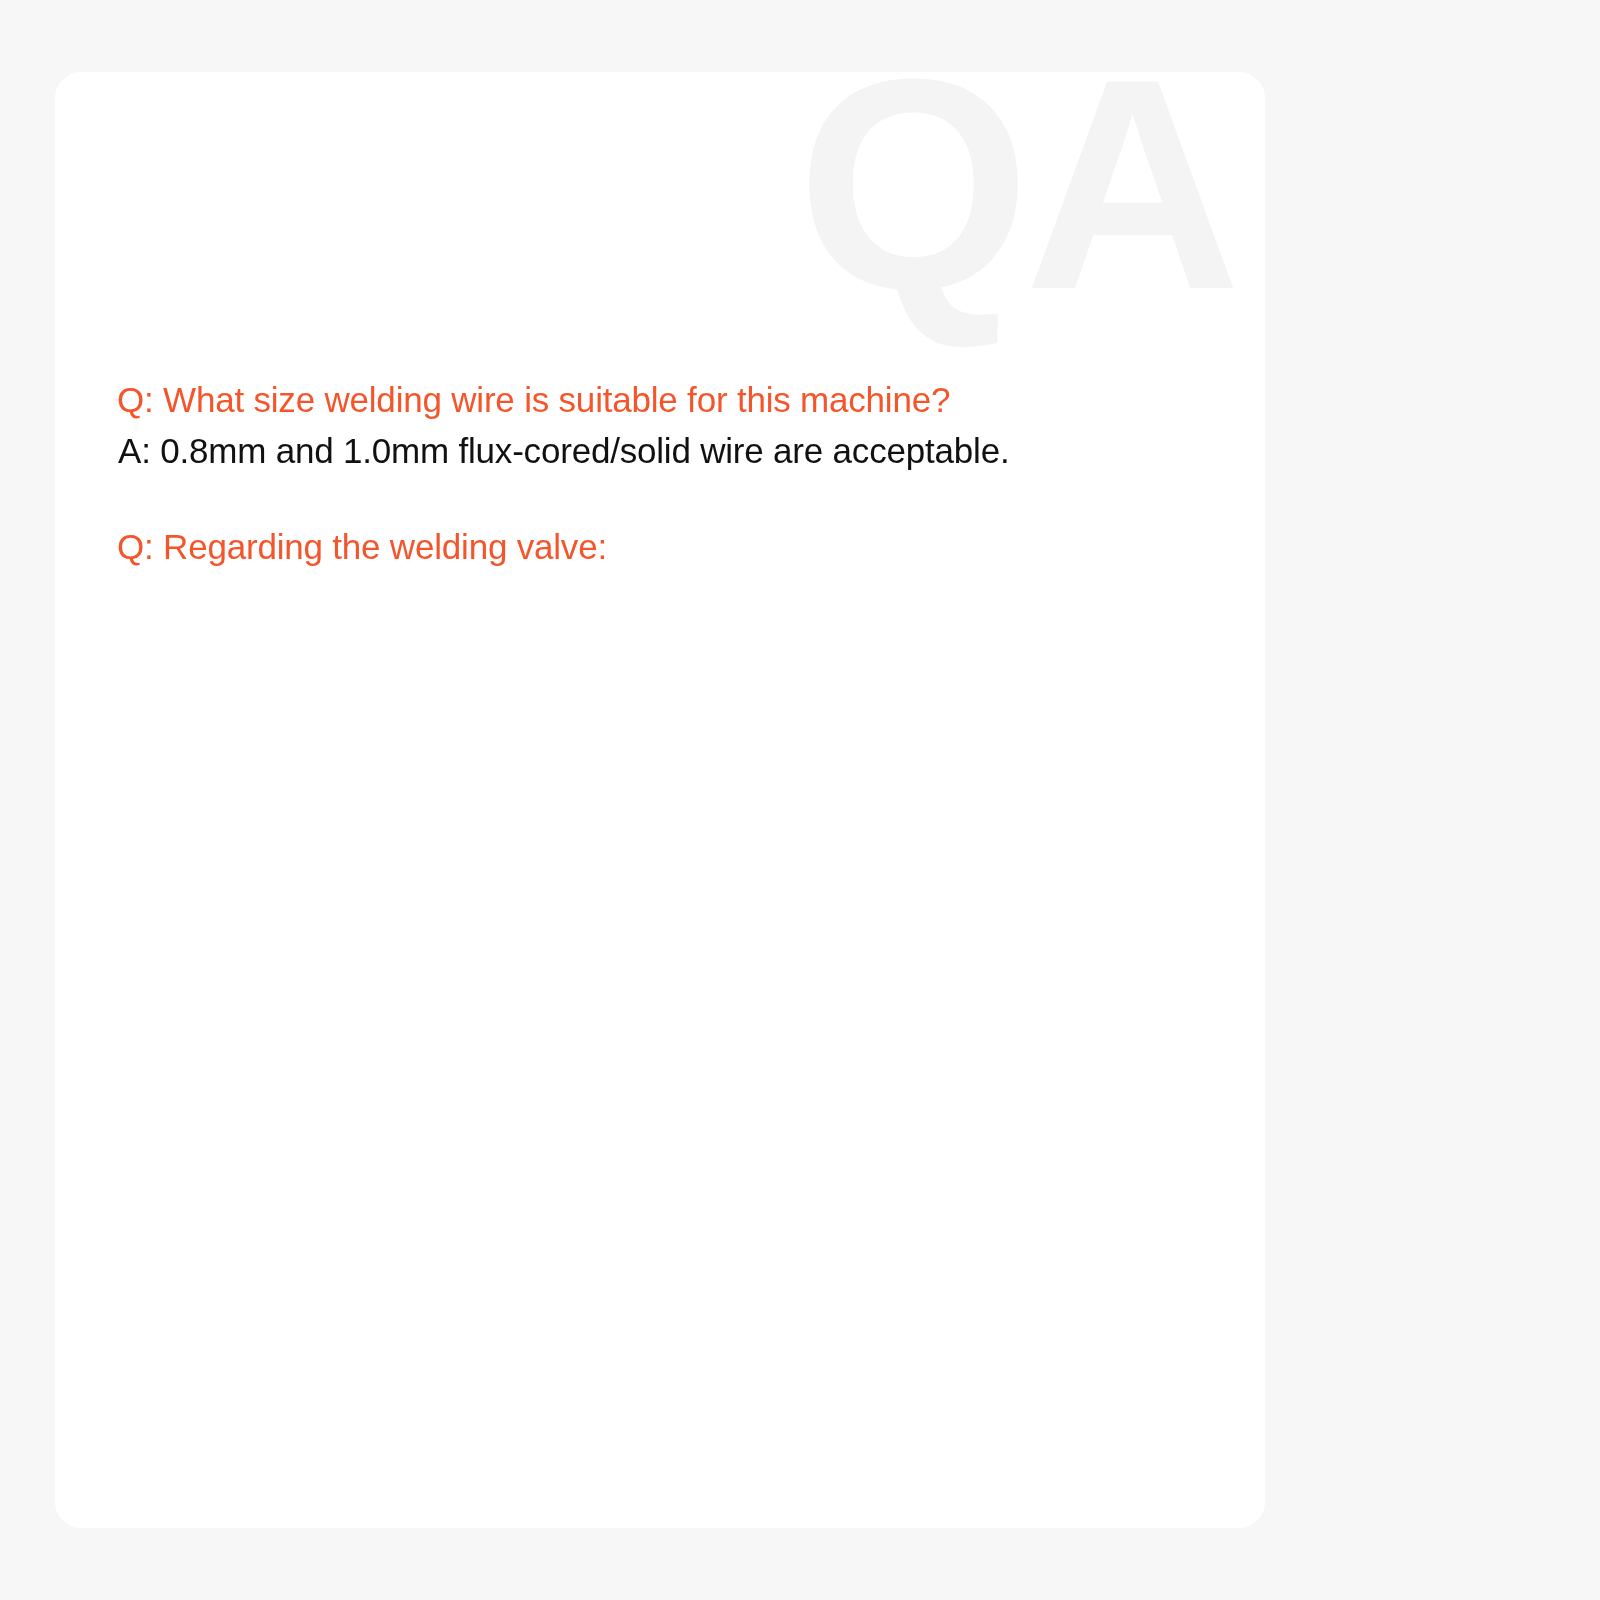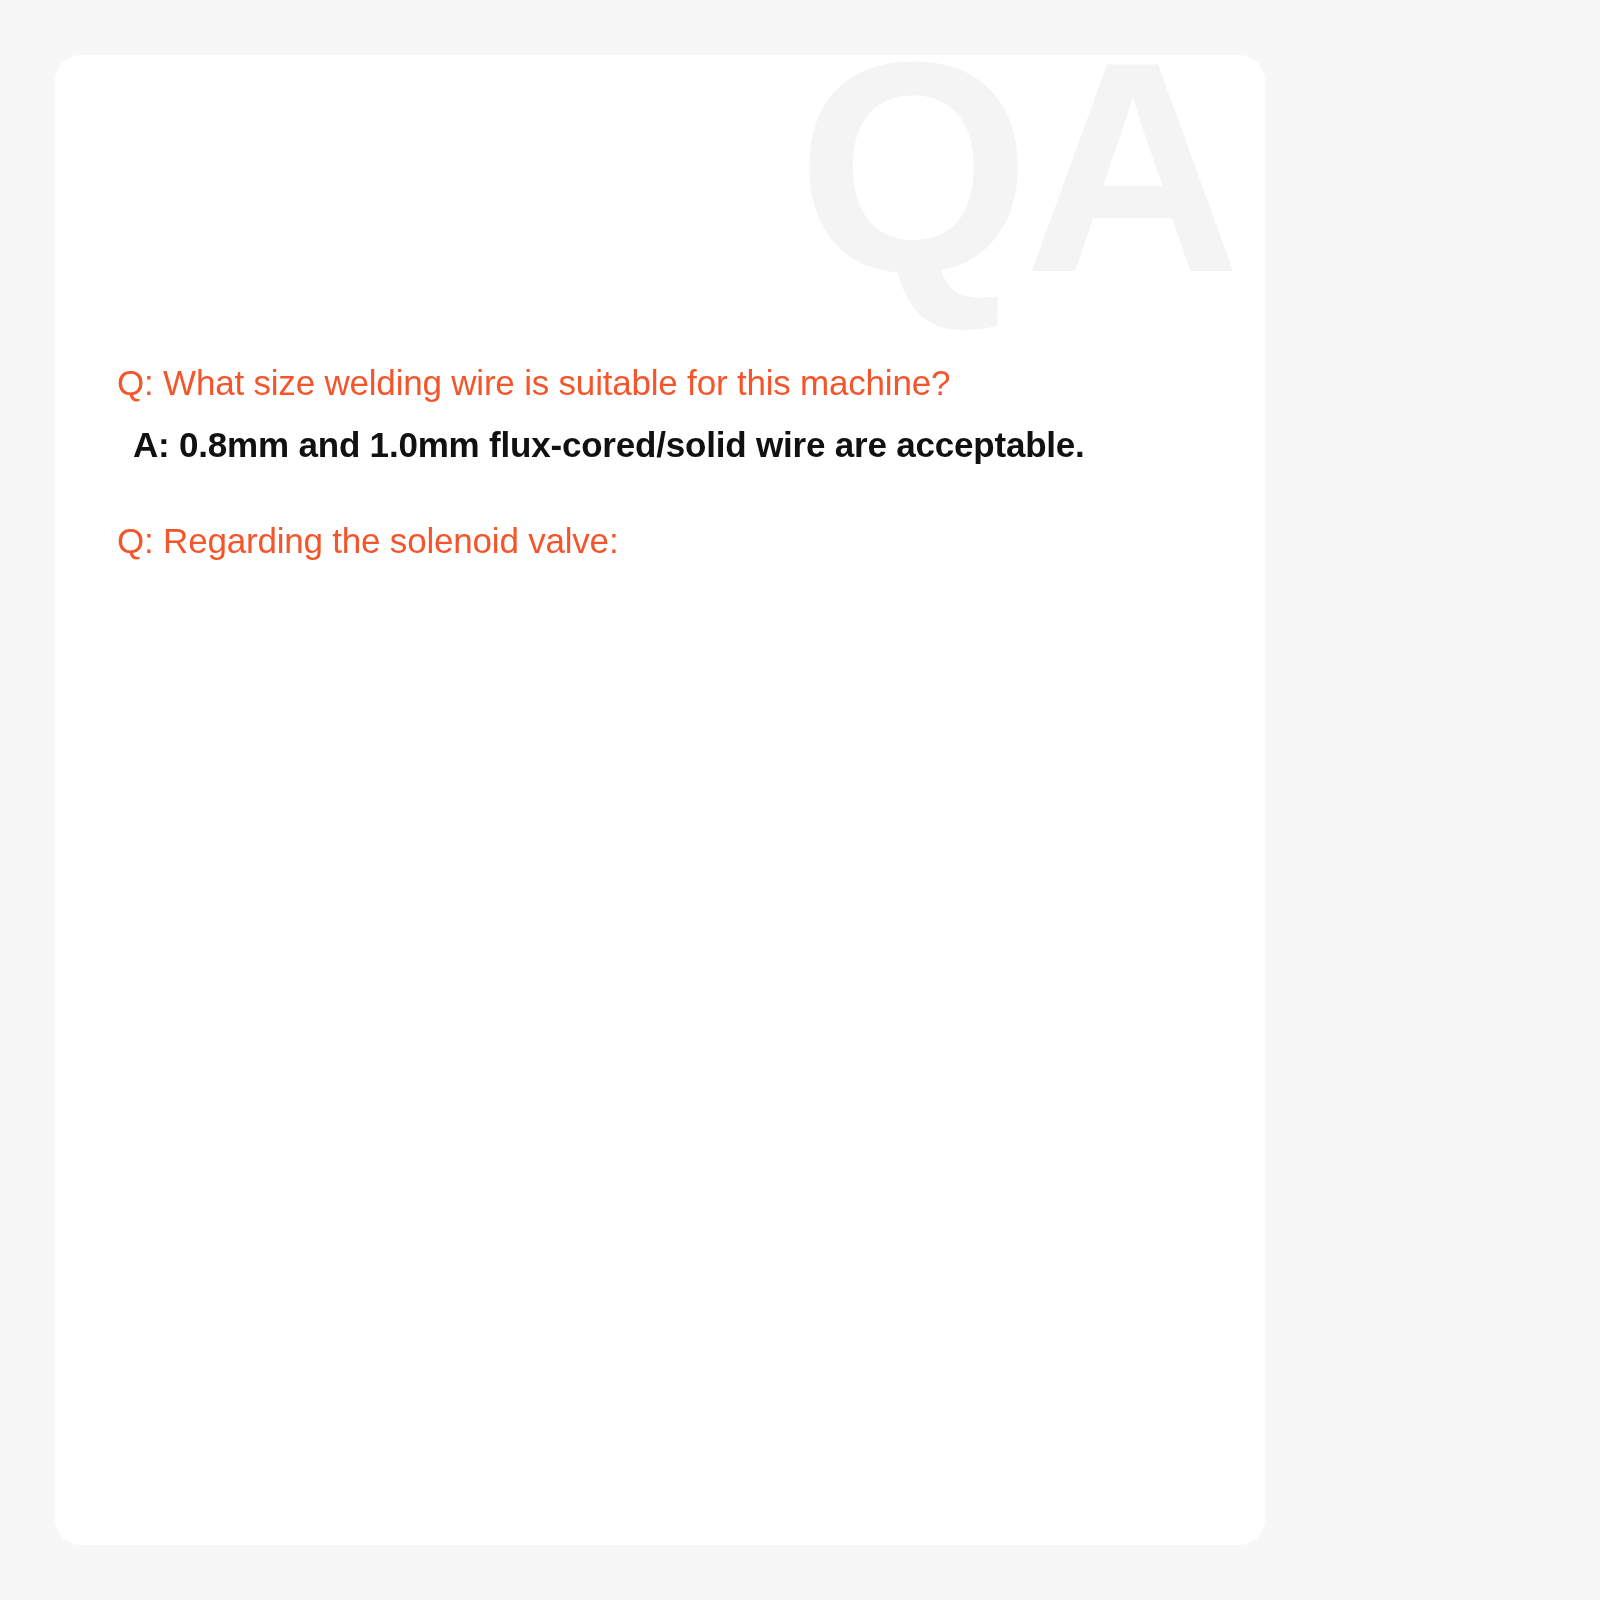--- a/index.html
+++ b/index.html
@@ -11,21 +11,21 @@
     height: 1600px;
     background: #f7f7f7;
     font-family: "Liberation Sans", sans-serif;
     -webkit-font-smoothing: antialiased;
   }
   .page {
     position: relative;
     width: 1320px;
     height: 1600px;
     box-sizing: border-box;
-    padding: 55px 55px;
+    padding: 72px 55px;
   }
   .card {
     position: relative;
     width: 100%;
     height: 100%;
     background: #ffffff;
     border-radius: 26px;
     overflow: hidden;
     box-sizing: border-box;
   }
@@ -58,22 +58,22 @@
     font-size: 35px;
     line-height: 1.32;
     font-weight: 400;
     margin: 0 0 5px 0;
     letter-spacing: -0.2px;
   }
   .answer {
     color: #111111;
     font-size: 35px;
     line-height: 1.32;
-    font-weight: 700;
-    margin: 16px;
+    font-weight: 400;
+    margin: 1px;
     letter-spacing: -0.2px;
     max-width: 1360px;
   }
 </style>
 </head>
 <body>
 
 <div class="page">
   <div class="card">
 
@@ -85,18 +85,18 @@
         <p class="question">Q: What size welding wire is suitable for this machine?</p>
         <p class="answer">A: 0.8mm and 1.0mm flux-cored/solid wire are acceptable.</p>
       </div>
 
       <div class="qa-block">
       </div>
 
 
 
       <div class="qa-block">
-        <p class="question">Q: Regarding the solenoid valve:</p>
+        <p class="question">Q: Regarding the welding valve:</p>
       </div>
 
     </div>
   </div>
 </div>
 
 </body></html>

